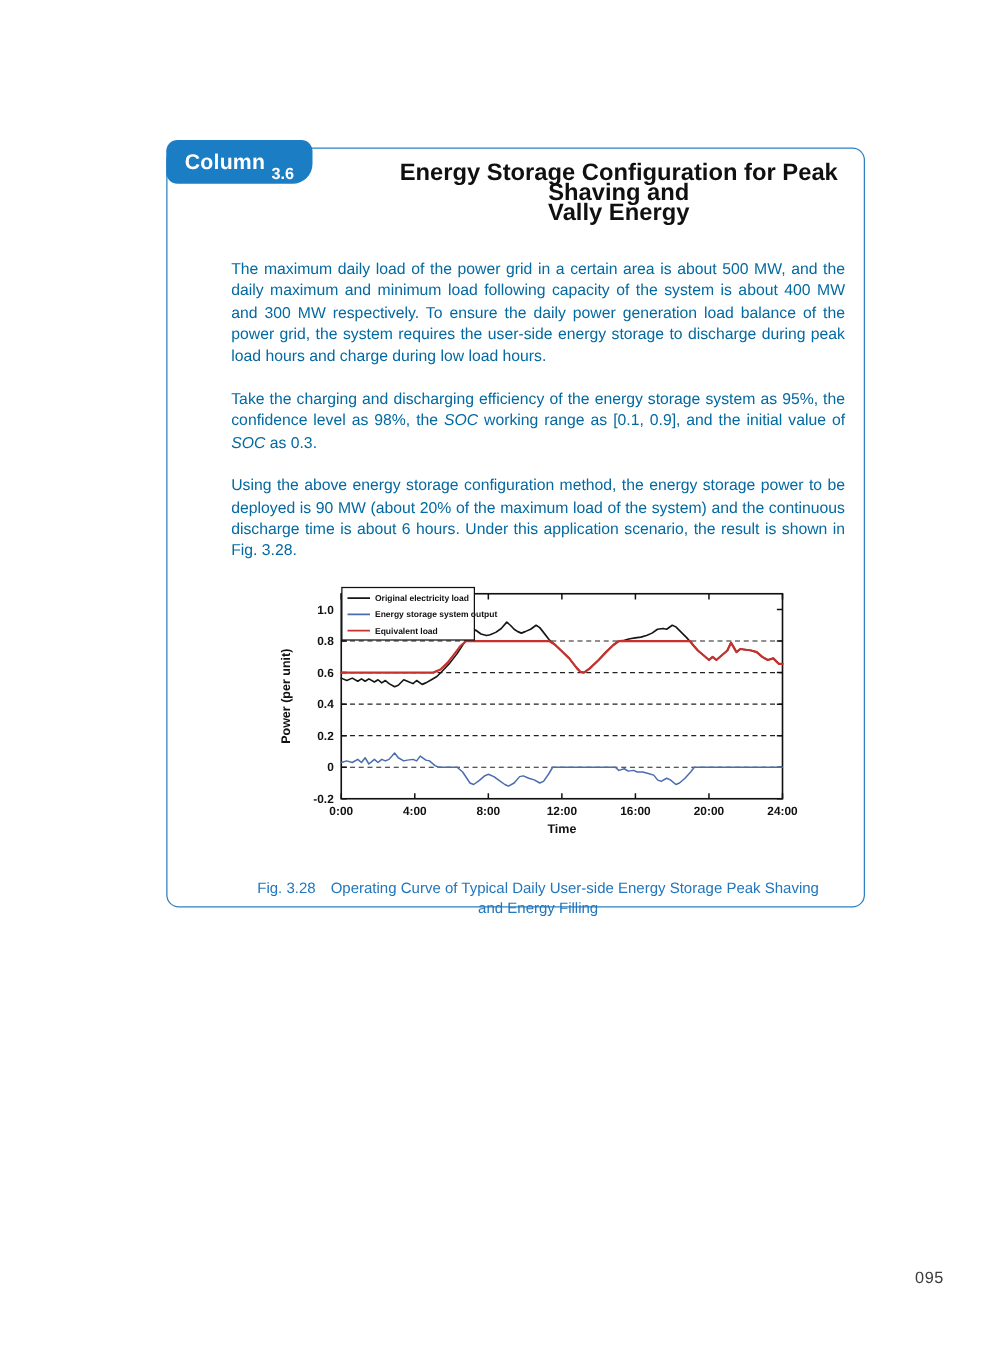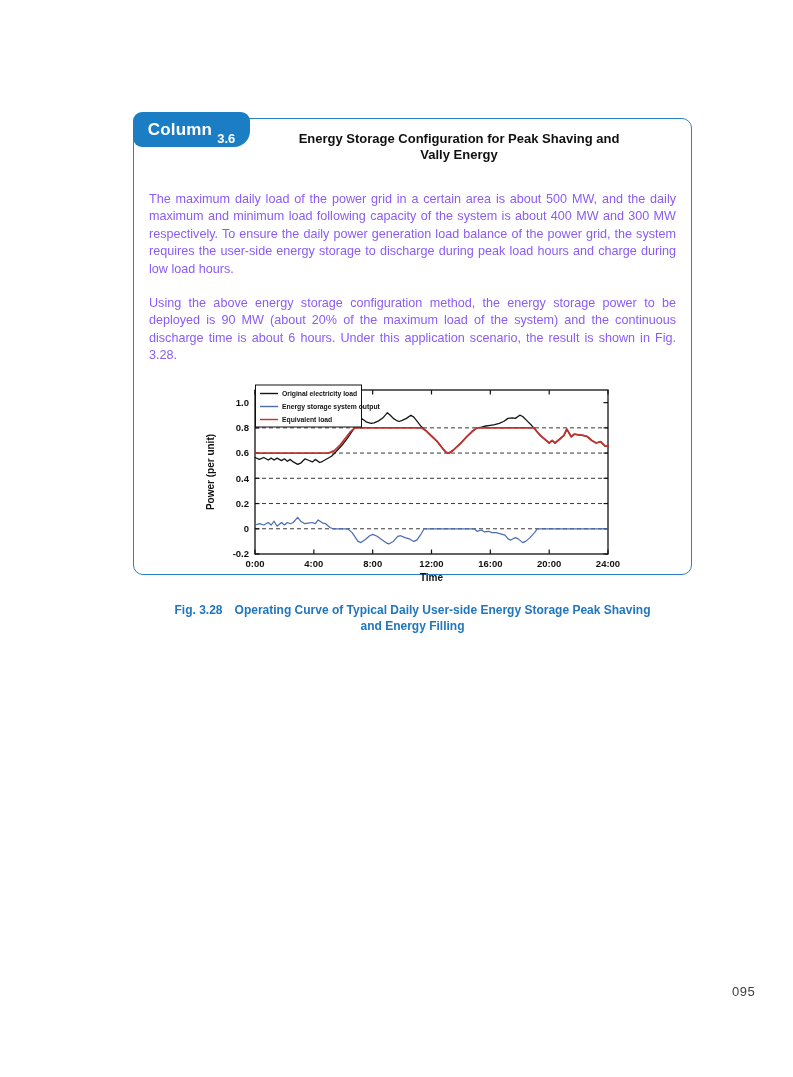--- a/index.html
+++ b/index.html
@@ -3,72 +3,73 @@
 <meta charset="utf-8">
 <style>
   * { margin:0; padding:0; box-sizing:border-box; }
   html,body { background:#ffffff; }
   body {
     width:793px; height:1077px; position:relative;
     font-family:"Liberation Sans", sans-serif;
     color:#3a3a3a;
   }
   .column-box {
-    position:absolute; left:133px; top:118px; width:559px; height:457px;
-    border:1.5px solid #2b82c1; border-radius:10px; background:#fff;
+    position:absolute; left:133px; top:118px; width:559px; height:608px;
+    border:1.5px solid #2b82c1; border-radius:10px; background:#fff;padding-left:36px;
   }
   .badge {
     position:absolute; left:-1px; top:-7px; width:117px; height:35px;
     background:#1b7ec4; border-radius:9px 9px 16px 9px;
     display:flex; align-items:center; justify-content:center; gap:5px;
     color:#fff;
   }
   .badge .badge-word { font-size:17px; font-weight:bold; letter-spacing:0.2px; }
   .badge .badge-num  { font-size:13px; font-weight:bold; margin-top:17px; }
   .column-title {
     padding-top:12px; margin-left:125px; width:400px;
-    text-align:center; font-size:13px; line-height:16px;
+    text-align:center; font-size:19px; line-height:16px;
     font-weight:bold; color:#101010;
   }
   .article {
     margin-top:28px; padding:0 15px 0 15px;
-    font-size:12.6px; line-height:17.4px; text-align:justify; color:#8b5cf6;
+    font-size:12.6px; line-height:17.4px; text-align:justify; color:#0369a1;
   }
   .article p { margin-bottom:17px; }
   .article p:last-child { margin-bottom:0; }
   .article .run-i { font-style:italic; }
   figure { margin-top:11px; text-align:center; }
   figure svg { display:inline-block; }
   figcaption {
-    margin-top:10px; color:#2176bd; font-weight:bold;
+    margin-top:24px; color:#2176bd; font-weight:normal;
     font-size:12px; line-height:16px;
   }
   figcaption .fig-label { margin-right:12px; }
   .page-number {
-    position:absolute; left:732px; top:984px;
+    position:absolute; left:732px; top:1014px;
     font-size:13px; color:#3c3c3c; letter-spacing:0.5px;
   }
 </style>
 </head>
 <body>
 
 <div class="column-box">
 
   <div class="badge">
     <span class="badge-word">Column</span>
     <span class="badge-num">3.6</span>
   </div>
 
   <h1 class="column-title">
     <span>Energy Storage Configuration for Peak Shaving and</span><br>
     <span>Vally Energy</span>
   </h1>
 
   <div class="article" id="article">
       <p><span>The maximum daily load of the power grid in a certain area is about 500 MW, and the daily maximum and minimum load following capacity of the system is about 400 MW and 300 MW respectively. To ensure the daily power generation load balance of the power grid, the system requires the user-side energy storage to discharge during peak load hours and charge during low load hours.</span></p>
+      <p><span>Take the charging and discharging efficiency of the energy storage system as 95%, the confidence level as 98%, the </span><span class="run-i">SOC</span><span> working range as [0.1, 0.9], and the initial value of </span><span class="run-i">SOC</span><span> as 0.3.</span></p>
       <p><span>Using the above energy storage configuration method, the energy storage power to be deployed is 90 MW (about 20% of the maximum load of the system) and the continuous discharge time is about 6 hours. Under this application scenario, the result is shown in Fig. 3.28.</span></p>
     </div>
 
   <figure>
     <svg id="chart" width="420" height="212" viewBox="0 0 420 212">
         <line x1="52" y1="152.76923076923077" x2="405" y2="152.76923076923077" stroke="#222" stroke-width="0.9" stroke-dasharray="4 3"></line>
         <line x1="52" y1="127.53846153846155" x2="405" y2="127.53846153846155" stroke="#222" stroke-width="0.9" stroke-dasharray="4 3"></line>
         <line x1="52" y1="102.30769230769232" x2="405" y2="102.30769230769232" stroke="#222" stroke-width="0.9" stroke-dasharray="4 3"></line>
         <line x1="52" y1="77.0769230769231" x2="405" y2="77.0769230769231" stroke="#222" stroke-width="0.9" stroke-dasharray="4 3"></line>
         <line x1="52" y1="51.84615384615385" x2="405" y2="51.84615384615385" stroke="#222" stroke-width="0.9" stroke-dasharray="4 3"></line>

